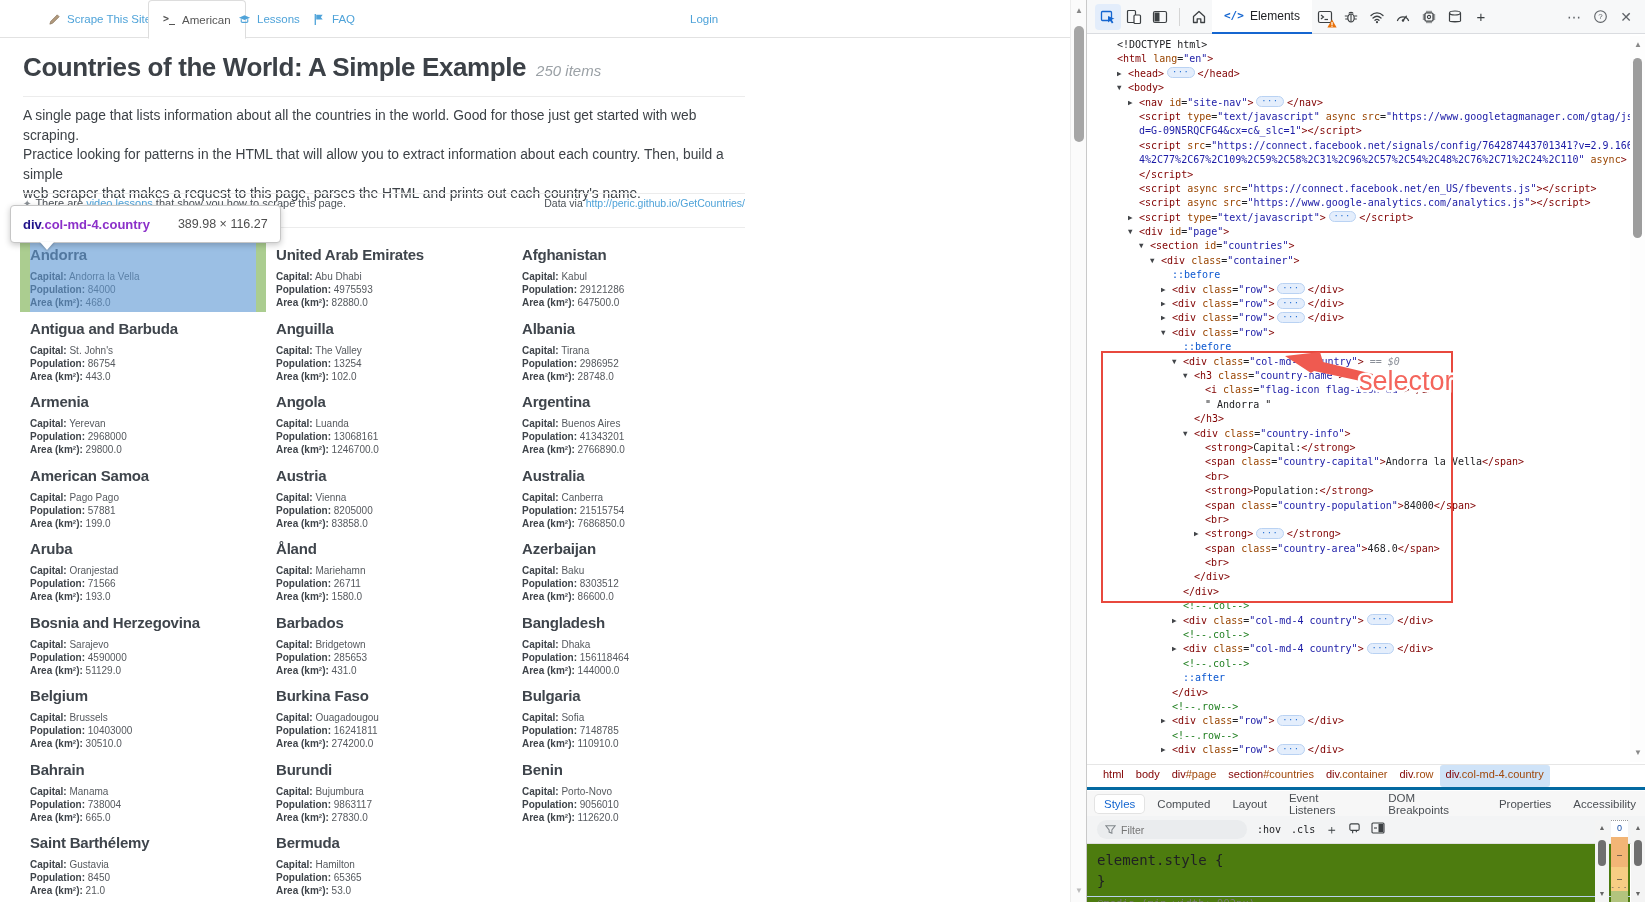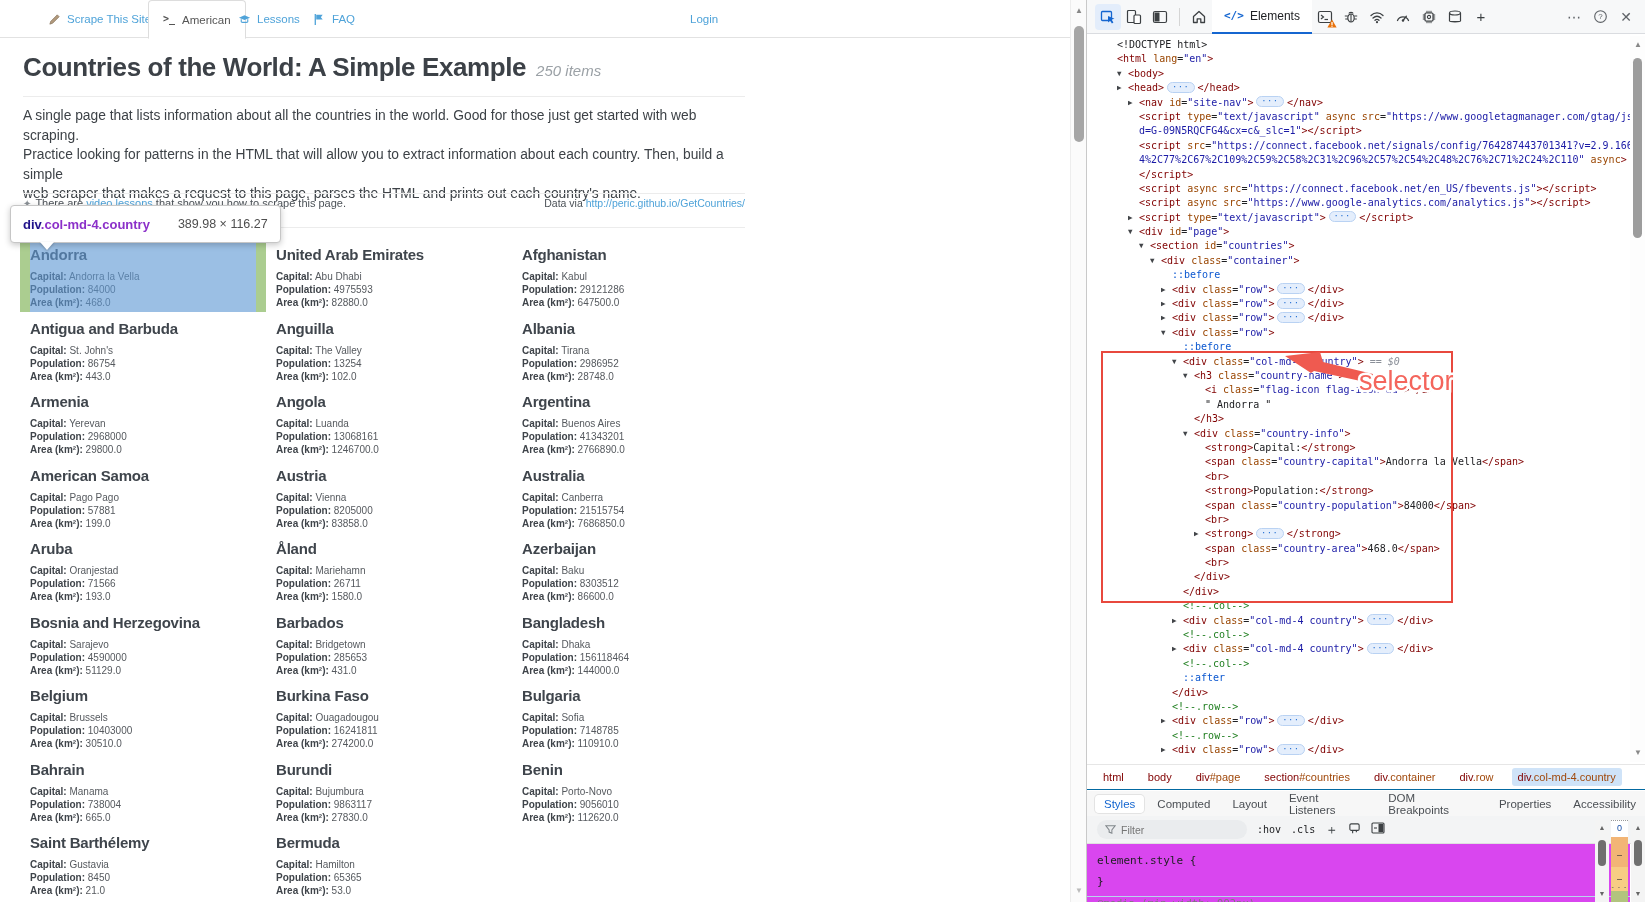--- a/index.html
+++ b/index.html
@@ -92,22 +92,22 @@
   #annot-svg { position:absolute; left:0; top:0; width:559px; height:902px; pointer-events:none; z-index:21; }
   #annot-svg text { font-family:"Liberation Sans",sans-serif; font-size:27px; fill:#f4655c;
     stroke:#ffffff; stroke-width:5px; paint-order:stroke; font-weight:400; }
 
   
   #dom-scrollbar { position:absolute; right:0; top:36px; width:15px; height:726px; background:#fdfdfd; }
   #dom-scrollbar .sb-thumb { position:absolute; left:3px; top:22px; width:9px; height:180px; background:#9c9c9c; border-radius:5px; }
 
   
   #breadcrumbs { position:absolute; left:0; top:764px; width:100%; height:26px; background:#fff;
-    border-top:1px solid #e6e6e6; border-bottom:1px solid #0369a1; display:flex; align-items:center;
-    padding-left:10px; gap:12px; font-size:11px; white-space:nowrap; overflow:hidden; }
+    border-top:1px solid #e6e6e6; border-bottom:3px solid #0369a1; display:flex; 
+    padding-left:10px; gap:0; font-size:11px; white-space:nowrap; overflow:hidden; }
   .crumb { padding:3px 6px; border-radius:3px; cursor:pointer; }
   .crumb .cb { color:#800000; } .crumb .ce { color:#a0480b; }
   .crumb.sel { background:#cfe3f8; }
 
   
   #styles-tabs { position:absolute; left:0; top:791px; width:100%; height:25px; background:#f7f7f7;
     display:flex; align-items:center; gap:4px; padding-left:8px; font-size:11.5px; color:#4b4f54; }
   .stab { padding:3px 9px; border-radius:4px; cursor:pointer; }
   .stab.active { background:#fff; color:#1566d0; box-shadow:0 0 0 1px #e3e3e3; }
 
@@ -115,22 +115,22 @@
   #styles-filter { position:absolute; left:0; top:816px; width:100%; height:28px; background:#f3f4f5;
     border-bottom:1px solid #e0e0e0; display:flex; align-items:center; gap:10px; padding-left:10px; }
   #filter-input { width:150px; height:19px; background:#eaecee; border:none; border-radius:10px;
     font-size:10.5px; color:#5f6368; padding-left:24px; outline:none; }
   .filter-wrap { position:relative; }
   .funnel { position:absolute; left:8px; top:4px; width:11px; height:11px; color:#80868b; font-size:10px; }
   .sf-txt { font-family:"DejaVu Sans Mono",monospace; font-size:10px; color:#202124; cursor:pointer; }
   .sf-ico { font-size:13px; color:#3c4043; cursor:pointer; }
 
   
-  #elem-style { position:absolute; left:0; top:844px; width:543px; height:58px; background:#d946ef;
-    font-family:"DejaVu Sans Mono",monospace; font-size:11px; color:#202124; padding:6px 0 0 10px; }
+  #elem-style { position:absolute; left:0; top:844px; width:543px; height:58px; background:#4d7c0f;
+    font-family:"DejaVu Sans Mono",monospace; font-size:14px; color:#202124; padding:6px 0 0 10px; }
   #elem-style .es-line { height:21px; line-height:21px; }
   #es-sep { position:absolute; left:0; top:896px; width:543px; border-top:1px solid #b9d3ec; }
   #es-clip { position:absolute; left:10px; top:897px; width:400px; height:5px; overflow:hidden;
     font-family:"DejaVu Sans Mono",monospace; font-size:10.5px; color:#7a7a7a; }
 
   
   #mini-cluster { position:absolute; right:0; top:820px; width:50px; height:82px; z-index:5; }
   .mini-sb { position:absolute; top:0; width:14px; height:82px; background:#f4f4f4; }
   .mini-sb .sb-thumb { position:absolute; left:3px; top:20px; width:8px; height:26px; background:#6f6f6f; border-radius:5px; }
   .mini-sb .sb-arrow { font-size:7px; color:#666; left:1px; }
@@ -522,22 +522,22 @@
           </svg>
       </div>
       <div class="dt-ico" style="margin-right:6px;">
           <span class="dt-right-txt">✕</span>
         </div>
     </div>
 
     <div id="dom-tree">
         <div class="dl" style="padding-left: 30px;"><span class="tk-x">&lt;!DOCTYPE html&gt;</span></div>
         <div class="dl" style="padding-left: 30px;"><span class="tk-t">&lt;html</span><span class="tk-x"> </span><span class="tk-a">lang</span><span class="tk-x">=</span><span class="tk-v">"en"</span><span class="tk-t">&gt;</span></div>
+        <div class="dl" style="padding-left: 41px;"><span class="arr">▶</span><span class="tk-t">&lt;head&gt;</span><span class="tk-e">···</span><span class="tk-t">&lt;/head&gt;</span></div>
         <div class="dl" style="padding-left: 41px;"><span class="arr">▼</span><span class="tk-t">&lt;body&gt;</span></div>
-        <div class="dl" style="padding-left: 41px;"><span class="arr">▶</span><span class="tk-t">&lt;head&gt;</span><span class="tk-e">···</span><span class="tk-t">&lt;/head&gt;</span></div>
         <div class="dl" style="padding-left: 52px;"><span class="arr">▶</span><span class="tk-t">&lt;nav</span><span class="tk-x"> </span><span class="tk-a">id</span><span class="tk-x">=</span><span class="tk-v">"site-nav"</span><span class="tk-t">&gt;</span><span class="tk-e">···</span><span class="tk-t">&lt;/nav&gt;</span></div>
         <div class="dl" style="padding-left: 52px;"><span class="tk-t">&lt;script</span><span class="tk-x"> </span><span class="tk-a">type</span><span class="tk-x">=</span><span class="tk-v">"text/javascript"</span><span class="tk-x"> </span><span class="tk-a">async</span><span class="tk-x"> </span><span class="tk-a">src</span><span class="tk-x">=</span><span class="tk-v">"https://www.googletagmanager.com/gtag/js?i</span></div>
         <div class="dl" style="padding-left: 52px;"><span class="tk-v">d=G-09N5RQCFG4&amp;cx=c&amp;_slc=1"</span><span class="tk-t">&gt;&lt;/script&gt;</span></div>
         <div class="dl" style="padding-left: 52px;"><span class="tk-t">&lt;script</span><span class="tk-x"> </span><span class="tk-a">src</span><span class="tk-x">=</span><span class="tk-v">"https://connect.facebook.net/signals/config/764287443701341?v=2.9.166_4</span></div>
         <div class="dl" style="padding-left: 52px;"><span class="tk-v">4%2C77%2C67%2C109%2C59%2C58%2C31%2C96%2C57%2C54%2C48%2C76%2C71%2C24%2C110"</span><span class="tk-x"> </span><span class="tk-a">async</span><span class="tk-t">&gt;</span></div>
         <div class="dl" style="padding-left: 52px;"><span class="tk-t">&lt;/script&gt;</span></div>
         <div class="dl" style="padding-left: 52px;"><span class="tk-t">&lt;script</span><span class="tk-x"> </span><span class="tk-a">async</span><span class="tk-x"> </span><span class="tk-a">src</span><span class="tk-x">=</span><span class="tk-v">"https://connect.facebook.net/en_US/fbevents.js"</span><span class="tk-t">&gt;&lt;/script&gt;</span></div>
         <div class="dl" style="padding-left: 52px;"><span class="tk-t">&lt;script</span><span class="tk-x"> </span><span class="tk-a">async</span><span class="tk-x"> </span><span class="tk-a">src</span><span class="tk-x">=</span><span class="tk-v">"https://www.google-analytics.com/analytics.js"</span><span class="tk-t">&gt;&lt;/script&gt;</span></div>
         <div class="dl" style="padding-left: 52px;"><span class="arr">▶</span><span class="tk-t">&lt;script</span><span class="tk-x"> </span><span class="tk-a">type</span><span class="tk-x">=</span><span class="tk-v">"text/javascript"</span><span class="tk-t">&gt;</span><span class="tk-e">···</span><span class="tk-t">&lt;/script&gt;</span></div>
         <div class="dl" style="padding-left: 52px;"><span class="arr">▼</span><span class="tk-t">&lt;div</span><span class="tk-x"> </span><span class="tk-a">id</span><span class="tk-x">=</span><span class="tk-v">"page"</span><span class="tk-t">&gt;</span></div>

